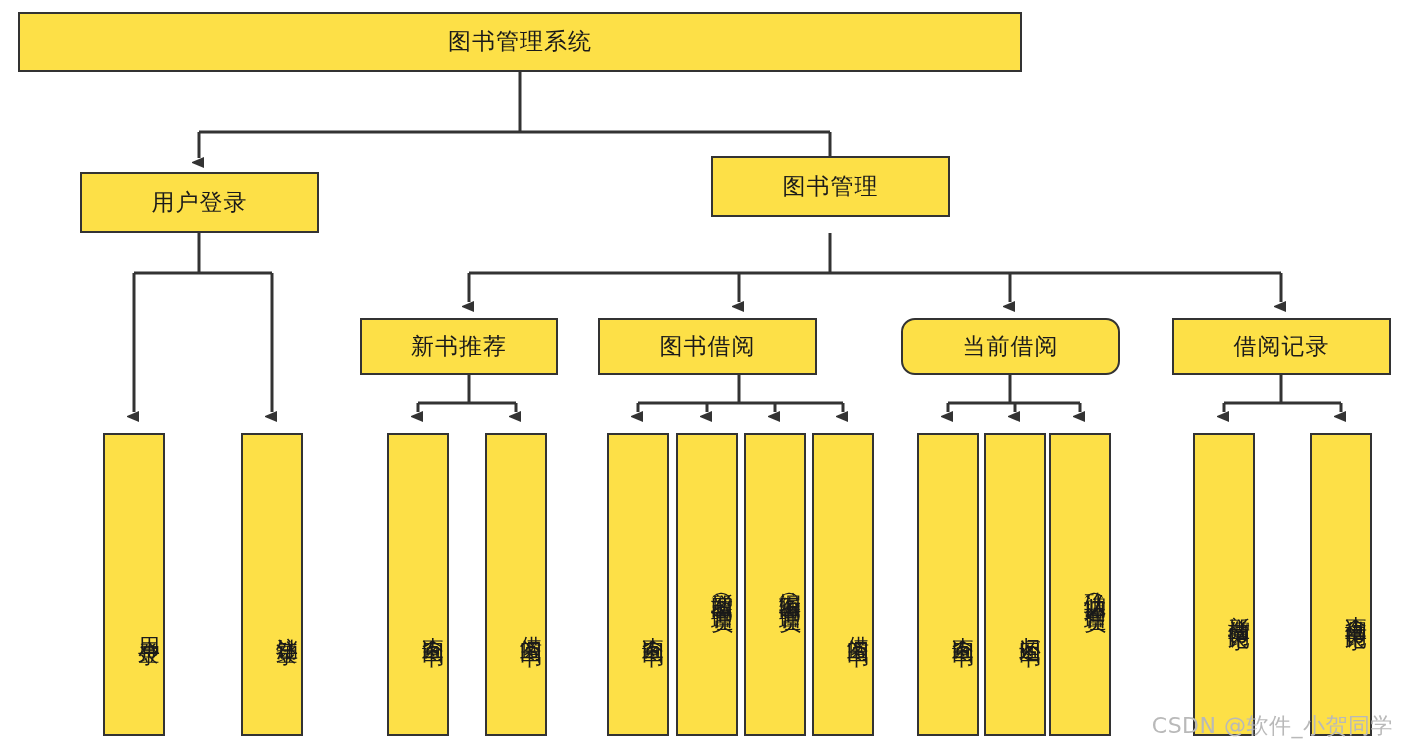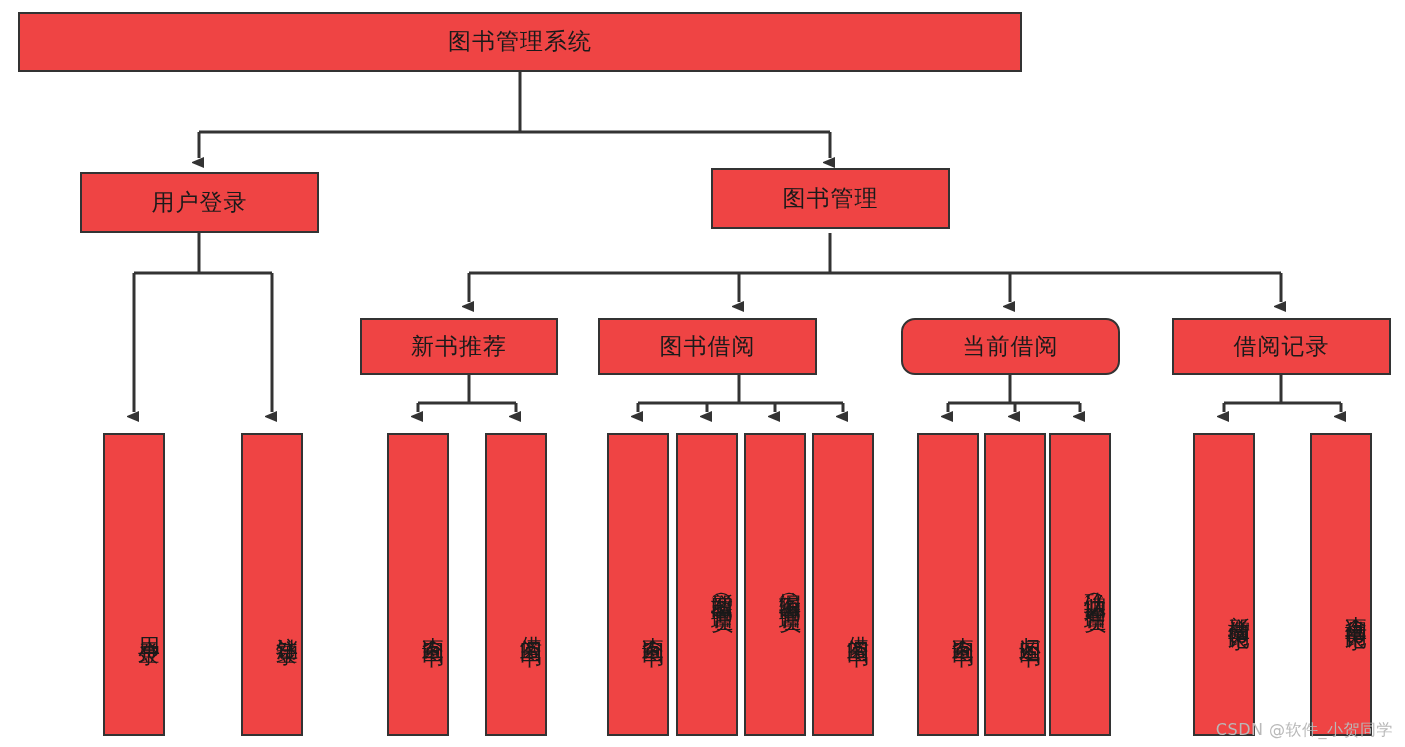--- a/index.html
+++ b/index.html
@@ -21,21 +21,21 @@
     position: absolute;
     left: 0;
     top: 0;
     width: 1405px;
     height: 747px;
   }
   .node {
     position: absolute;
     box-sizing: border-box;
     border: 2.5px solid #333333;
-    background: #ef4444;
+    background: #fde047;
     display: flex;
     align-items: center;
     justify-content: center;
     color: #1a1a1a;
     z-index: 2;
   }
   .node-h {
     font-size: 23px;
     letter-spacing: 1px;
     line-height: 1.2;
@@ -51,21 +51,21 @@
     justify-content: center;
     padding-top: 8px;
   }
   .node-v span {
     display: block;
   }
   .watermark {
     position: absolute;
     right: 12px;
     bottom: 6px;
-    font-size: 16px;
+    font-size: 22px;
     color: #b9b9b9;
     white-space: nowrap;
     z-index: 3;
     letter-spacing: 0.5px;
   }
 </style>
 </head>
 <body>
 
 <div id="canvas">
@@ -120,21 +120,21 @@
     </g>
   </svg>
 
   <div class="node node-h" style="left:18px; top:12px; width:1004px; height:60px;">
     <span>图书管理系统</span>
   </div>
 
   <div class="node node-h" style="left:80px; top:172px; width:239px; height:61px;">
     <span>用户登录</span>
   </div>
-  <div class="node node-h" style="left:711px; top:168px; width:239px; height:61px;">
+  <div class="node node-h" style="left:711px; top:156px; width:239px; height:61px;">
     <span>图书管理</span>
   </div>
 
   <div class="node node-h" style="left:360px; top:318px; width:198px; height:57px;">
     <span>新书推荐</span>
   </div>
   <div class="node node-h" style="left:598px; top:318px; width:219px; height:57px;">
     <span>图书借阅</span>
   </div>
   <div class="node node-h" style="left:901px; top:318px; width:219px; height:57px;border-radius:14px;">

